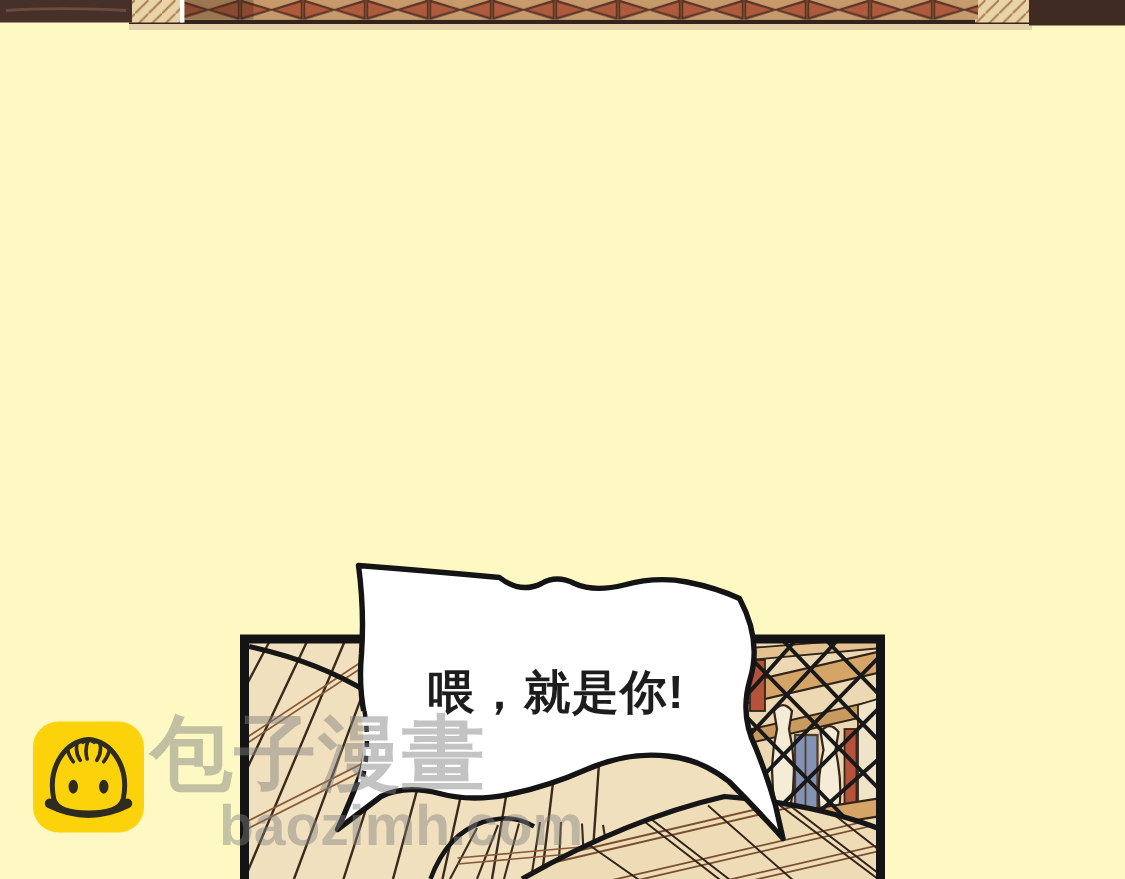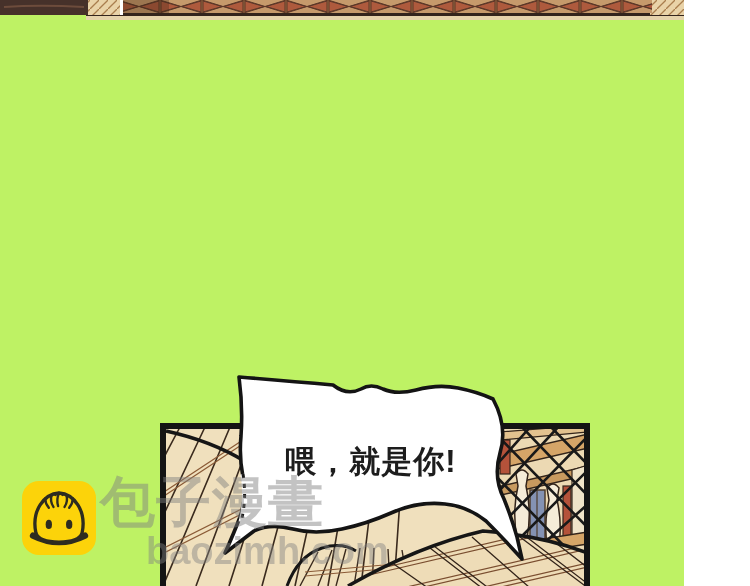--- a/index.html
+++ b/index.html
@@ -1,16 +1,16 @@
 <!DOCTYPE html>
 <html><head>
 <meta charset="utf-8">
 <style>
   html,body{margin:0;padding:0;background:#ffffff;}
-  .page{position:relative;width:684px;height:586px;background:#bef264;overflow:hidden;
+  .page{position:relative;width:750px;height:586px;background:#fef9c3;overflow:hidden;
         font-family:"Liberation Sans", sans-serif;}
   .art{position:absolute;left:0;top:0;width:750px;height:586px;display:block;}
   .bubble-text{position:absolute;left:256px;top:441px;width:230px;text-align:center;
         font-size:31px;font-weight:600;letter-spacing:1px;color:#1d1d1d;white-space:nowrap;
         font-family:"Liberation Sans", sans-serif;}
   .wm{position:absolute;left:0;top:4px;width:750px;height:586px;pointer-events:none;}
   .wm-icon{position:absolute;left:22px;top:477px;width:74px;height:74px;background:#fcd30a;
         border-radius:17px;}
   .wm-icon svg{position:absolute;left:0;top:0;width:74px;height:74px;}
   .wm-cn{position:absolute;left:100px;top:468px;font-size:55px;font-weight:700;

